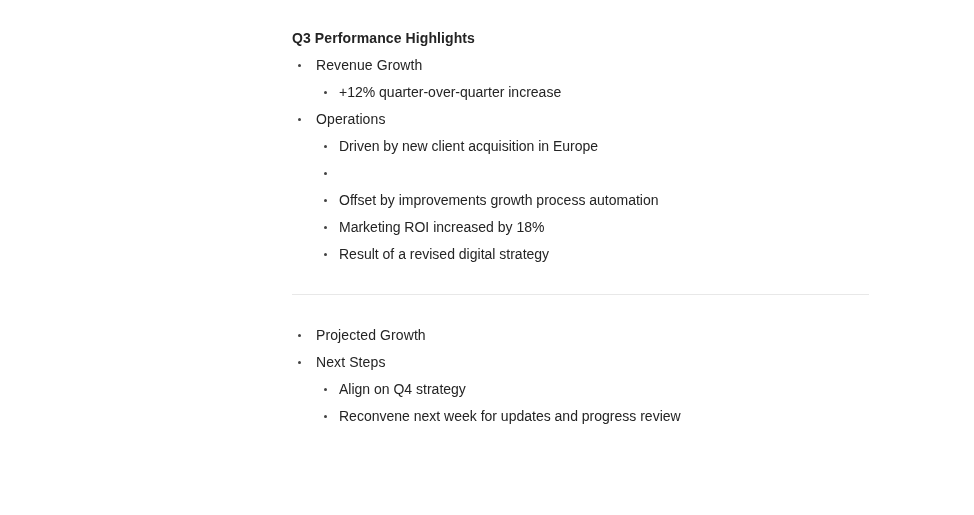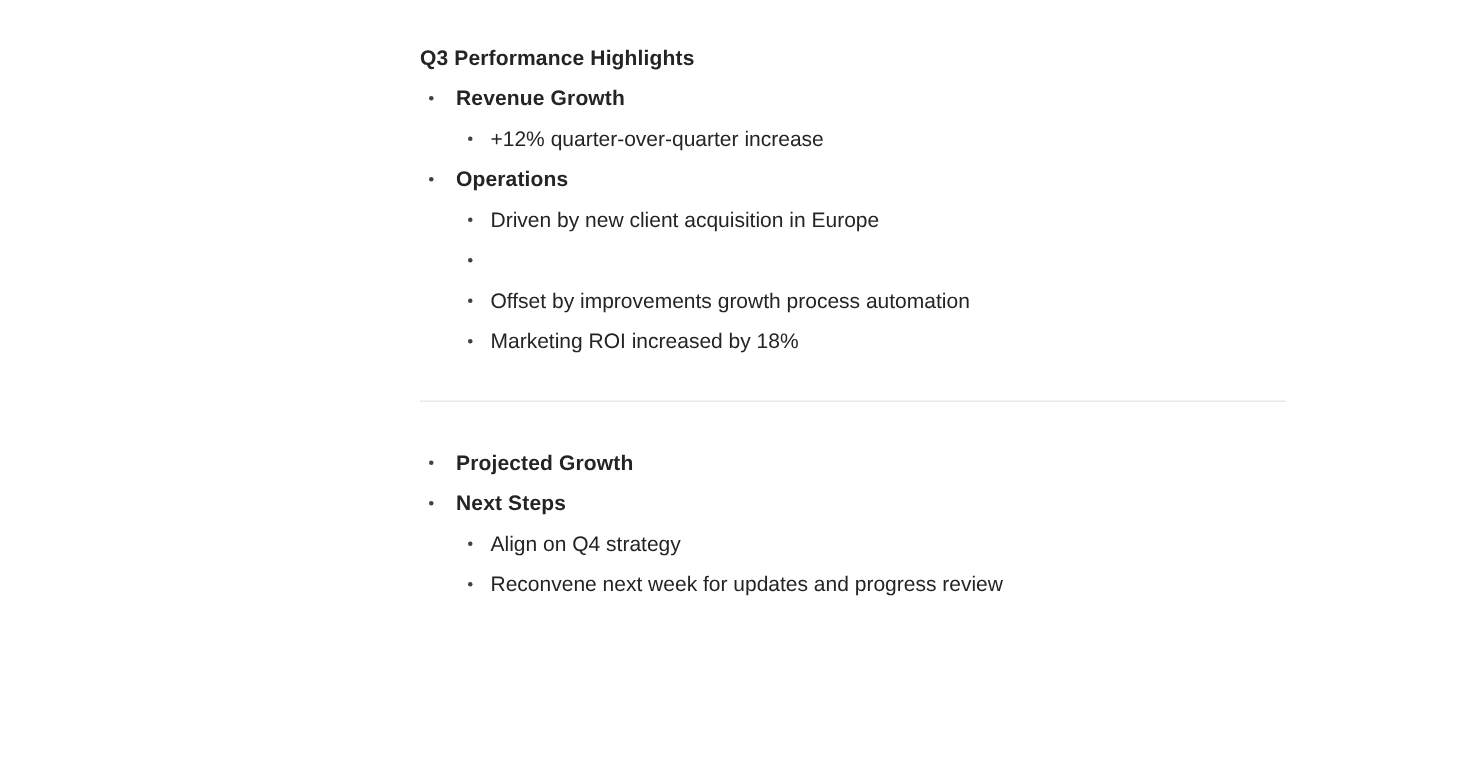--- a/index.html
+++ b/index.html
@@ -10,41 +10,41 @@
     position: relative;
     width: 974px;
     height: 515px;
     background: var(--bg, #ffffff);
     font-family: "Liberation Sans", sans-serif;
     color: var(--text, #242424);
     overflow: hidden;
   }
   .doc {
     position: absolute;
-    left: 280px;
+    left: 292px;
     top: 25px;
     width: 577px;
   }
   .heading {
     height: 27px;
     line-height: 27px;
     font-size: 14px;
     font-weight: 700;
     letter-spacing: 0.1px;
   }
   .row {
     position: relative;
     height: 27px;
     line-height: 27px;
     font-size: 14px;
     white-space: nowrap;
   }
   .row.l1 { padding-left: 24px; }
   .row.l2 { padding-left: 47px; }
-  .row.l1 .txt { font-weight: 700; letter-spacing: 0.1px; }
+  .row.l1 .txt { font-weight: 400; letter-spacing: 0.1px; }
   .dot {
     position: absolute;
     top: 12px;
     width: 3px;
     height: 3px;
     border-radius: 50%;
     background: var(--bullet, #424242);
   }
   .l1 .dot { left: 6px; }
   .l2 .dot { left: 32px; }
@@ -86,20 +86,24 @@
     </div>
     <div class="row l2">
       <span class="dot"></span>
       <span class="txt">Offset by improvements growth process automation</span>
     </div>
 
     <div class="row l2">
       <span class="dot"></span>
       <span class="txt">Marketing ROI increased by 18%</span>
     </div>
+    <div class="row l2">
+      <span class="dot"></span>
+      <span class="txt">Result of a revised digital strategy</span>
+    </div>
   </section>
 
   <hr class="divider">
   <div class="section-gap"></div>
 
   <section>
 
     <div class="row l1">
       <span class="dot"></span>
       <span class="txt">Projected Growth</span>

